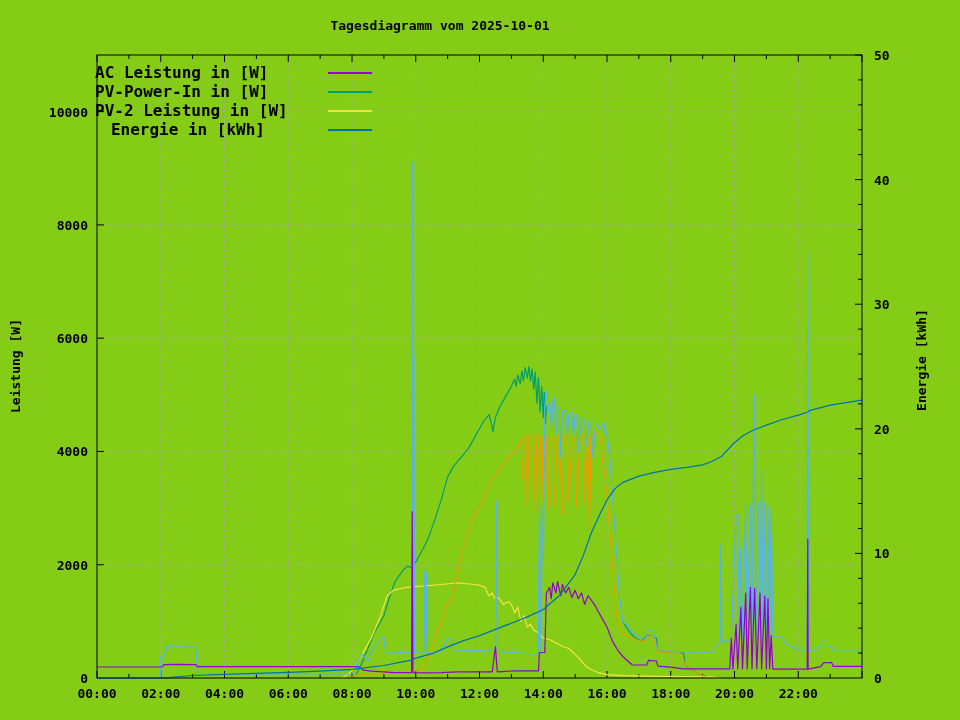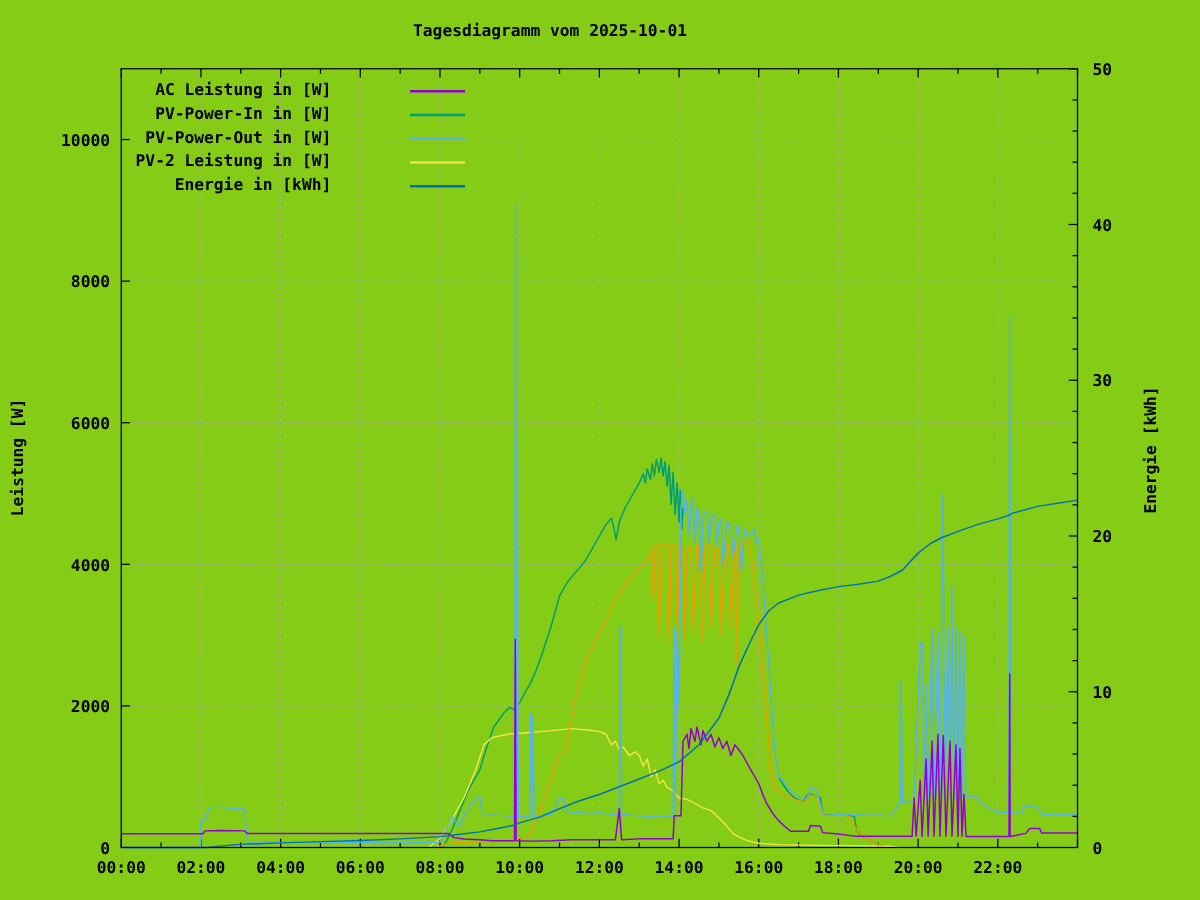--- a/index.html
+++ b/index.html
@@ -5,21 +5,21 @@
   html,body{margin:0;padding:0;background:#fff;}
   #canvas{position:relative;width:960px;height:720px;background:#84cc16;overflow:hidden;
           font-family:"DejaVu Sans Mono","Liberation Mono",monospace;color:#000;}
   #plot-svg{position:absolute;left:0;top:0;}
   .chart-title{position:absolute;left:440px;top:18px;transform:translateX(-50%);
                font-size:13px;font-weight:bold;white-space:nowrap;}
   .vlab{position:absolute;font-size:13px;font-weight:bold;white-space:nowrap;
         transform:translate(-50%,-50%) rotate(-90deg);}
   #legend{position:absolute;left:95px;top:63px;}
   .lrow{display:flex;align-items:center;height:19px;}
-  .ltext{display:inline-block;width:170px;text-align:right;font-size:13px;font-weight:bold;white-space:nowrap;}
+  .ltext{display:inline-block;width:170px;text-align:right;font-size:16px;font-weight:bold;white-space:nowrap;}
   .lline{display:inline-block;width:44px;height:2px;margin-left:63px;}
   svg text{font-family:"DejaVu Sans Mono","Liberation Mono",monospace;font-size:13px;font-weight:bold;fill:#000;}
 </style>
 </head>
 <body>
 
 <div id="canvas">
   <div class="chart-title">Tagesdiagramm vom 2025-10-01</div>
   <div class="vlab" style="left:15px;top:366px">Leistung [W]</div>
   <div class="vlab" style="left:921px;top:360px">Energie [kWh]</div>
@@ -155,24 +155,20 @@
   <div id="legend">
       <div class="lrow">
         <span class="ltext">AC Leistung in [W]</span>
         <span class="lline" style="background: rgb(148, 0, 211);"></span>
       </div>
       <div class="lrow">
         <span class="ltext">PV-Power-In in [W]</span>
         <span class="lline" style="background: rgb(0, 158, 115);"></span>
       </div>
       <div class="lrow">
-        <span class="ltext">PV-Power-Out in [W]</span>
-        <span class="lline" style="background: rgb(86, 180, 233);"></span>
-      </div>
-      <div class="lrow">
         <span class="ltext">PV-2 Leistung in [W]</span>
         <span class="lline" style="background: rgb(240, 228, 66);"></span>
       </div>
       <div class="lrow">
         <span class="ltext">Energie in [kWh]</span>
         <span class="lline" style="background: rgb(0, 114, 178);"></span>
       </div>
     </div>
 </div>
 

